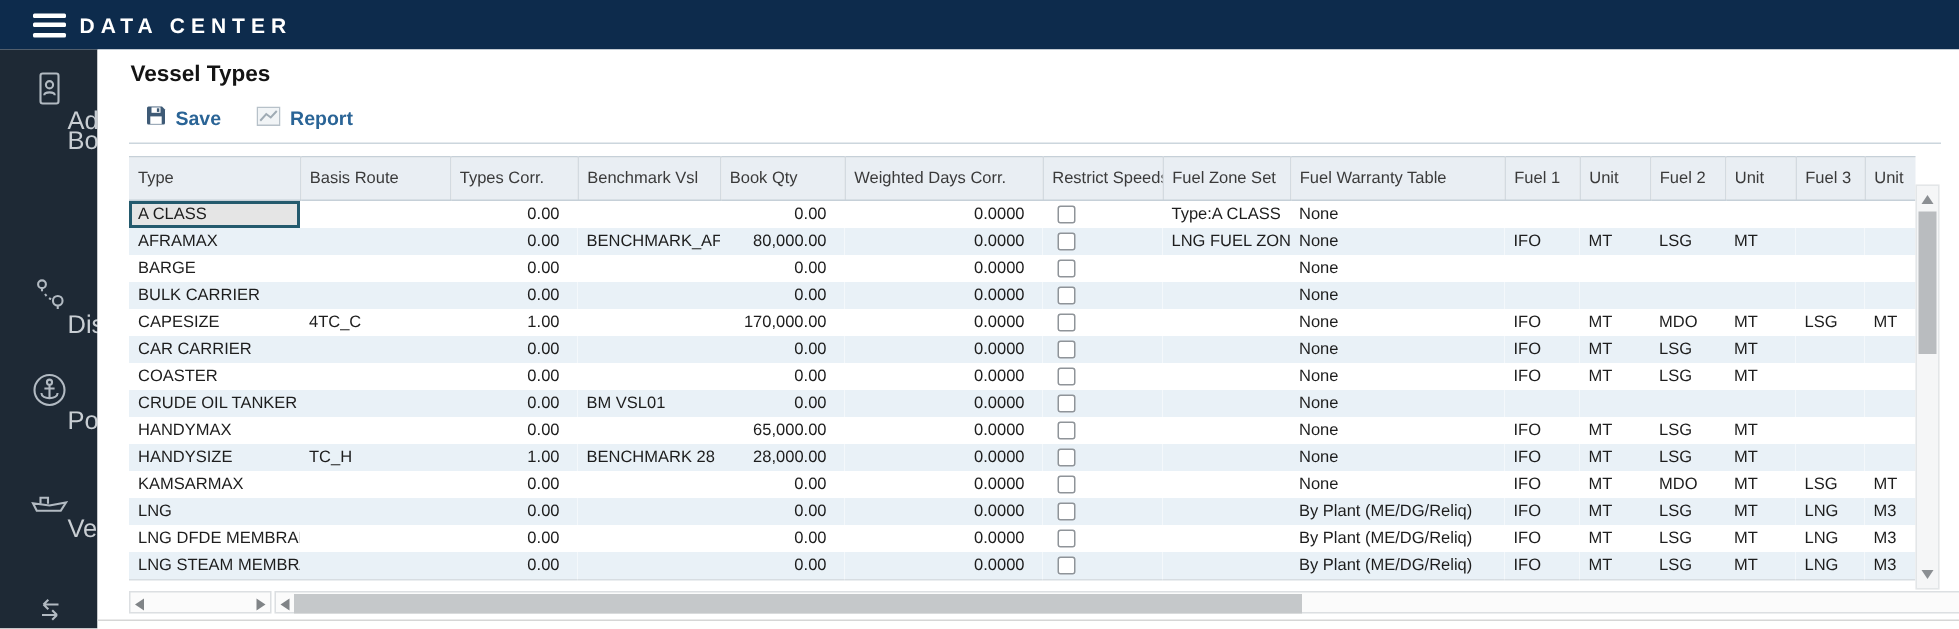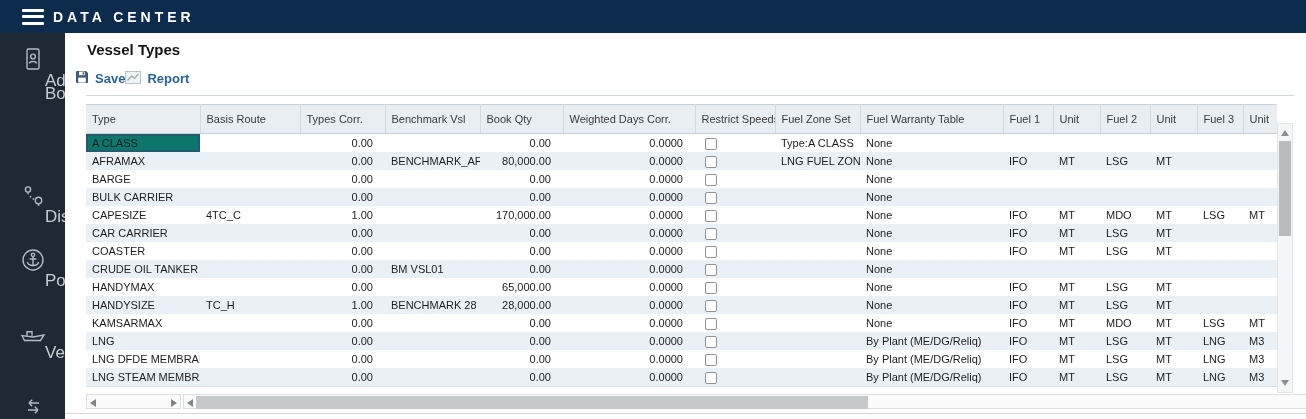--- a/index.html
+++ b/index.html
@@ -22,37 +22,37 @@
 
   
   .sidebar{position:absolute;left:0;top:33px;width:65px;height:386px;background:var(--sidebar);}
   .side-item{position:absolute;left:0;width:65px;text-align:center;cursor:pointer;background:none;border:none;}
   .side-item svg{display:block;margin:0 auto;}
   .side-label{margin-top:3px;font-size:17px;line-height:12.5px;color:#c9ced3;padding-left:45px;}
 
   
   .main{position:absolute;left:65px;top:33px;width:1241px;height:386px;background:#fff;}
   .page-title{position:absolute;left:22px;top:8px;font-size:15px;font-weight:bold;color:#141414;}
-  .toolbar{position:absolute;left:10px;top:37px;display:flex;align-items:center;}
+  .toolbar{position:absolute;left:32px;top:37px;display:flex;gap:24px;align-items:center;}
   .tool-btn{display:flex;align-items:center;gap:6px;background:none;border:none;cursor:pointer;
     color:var(--accent);font-size:13px;font-weight:bold;font-family:"Liberation Sans",sans-serif;}
   .toolbar-divider{position:absolute;left:21px;top:62px;width:1208px;height:1px;background:#ccd6dd;}
 
   
   .table-wrap{position:absolute;left:21px;top:71px;width:1207px;height:289px;}
   table{border-collapse:collapse;table-layout:fixed;width:1191px;font-size:11px;}
   th{height:19px;background:var(--header-bg);color:#3a3a3a;font-weight:normal;text-align:left;
     padding:8px 6px;border-top:1px solid var(--grid-line);border-bottom:1px solid var(--grid-line);
     border-right:1px solid #d3dae0;overflow:hidden;white-space:nowrap;}
   th:last-child{border-right:none;}
   td{height:18px;line-height:18px;padding:0 6px;color:#1d1d1d;overflow:hidden;white-space:nowrap;}
   tbody tr:nth-child(even){background:var(--row-alt);}
   tbody{border-bottom:1px solid #d7dde2;}
   .al-r{text-align:right;padding-right:12px;}
-  td.focused{box-shadow:inset 0 0 0 2px var(--focus);background:#0f766e;}
+  td.focused{box-shadow:inset 0 0 0 2px var(--focus);background:#e5e5e5;}
   .cb{display:inline-block;width:12px;height:12px;border:1px solid #8f9499;border-radius:2px;
     background:#fff;margin-left:4px;vertical-align:middle;cursor:pointer;}
 
   
   .vscroll{position:absolute;left:1191px;top:19px;width:16px;height:270px;background:#f5f6f7;
     border:1px solid #e3e6e8;}
   .v-arrow{position:absolute;left:0;width:14px;height:13px;cursor:pointer;}
   .v-arrow::after{content:"";position:absolute;left:3px;}
   .arr-up{top:2px;}
   .arr-up::after{top:4px;border-left:4px solid transparent;border-right:4px solid transparent;

